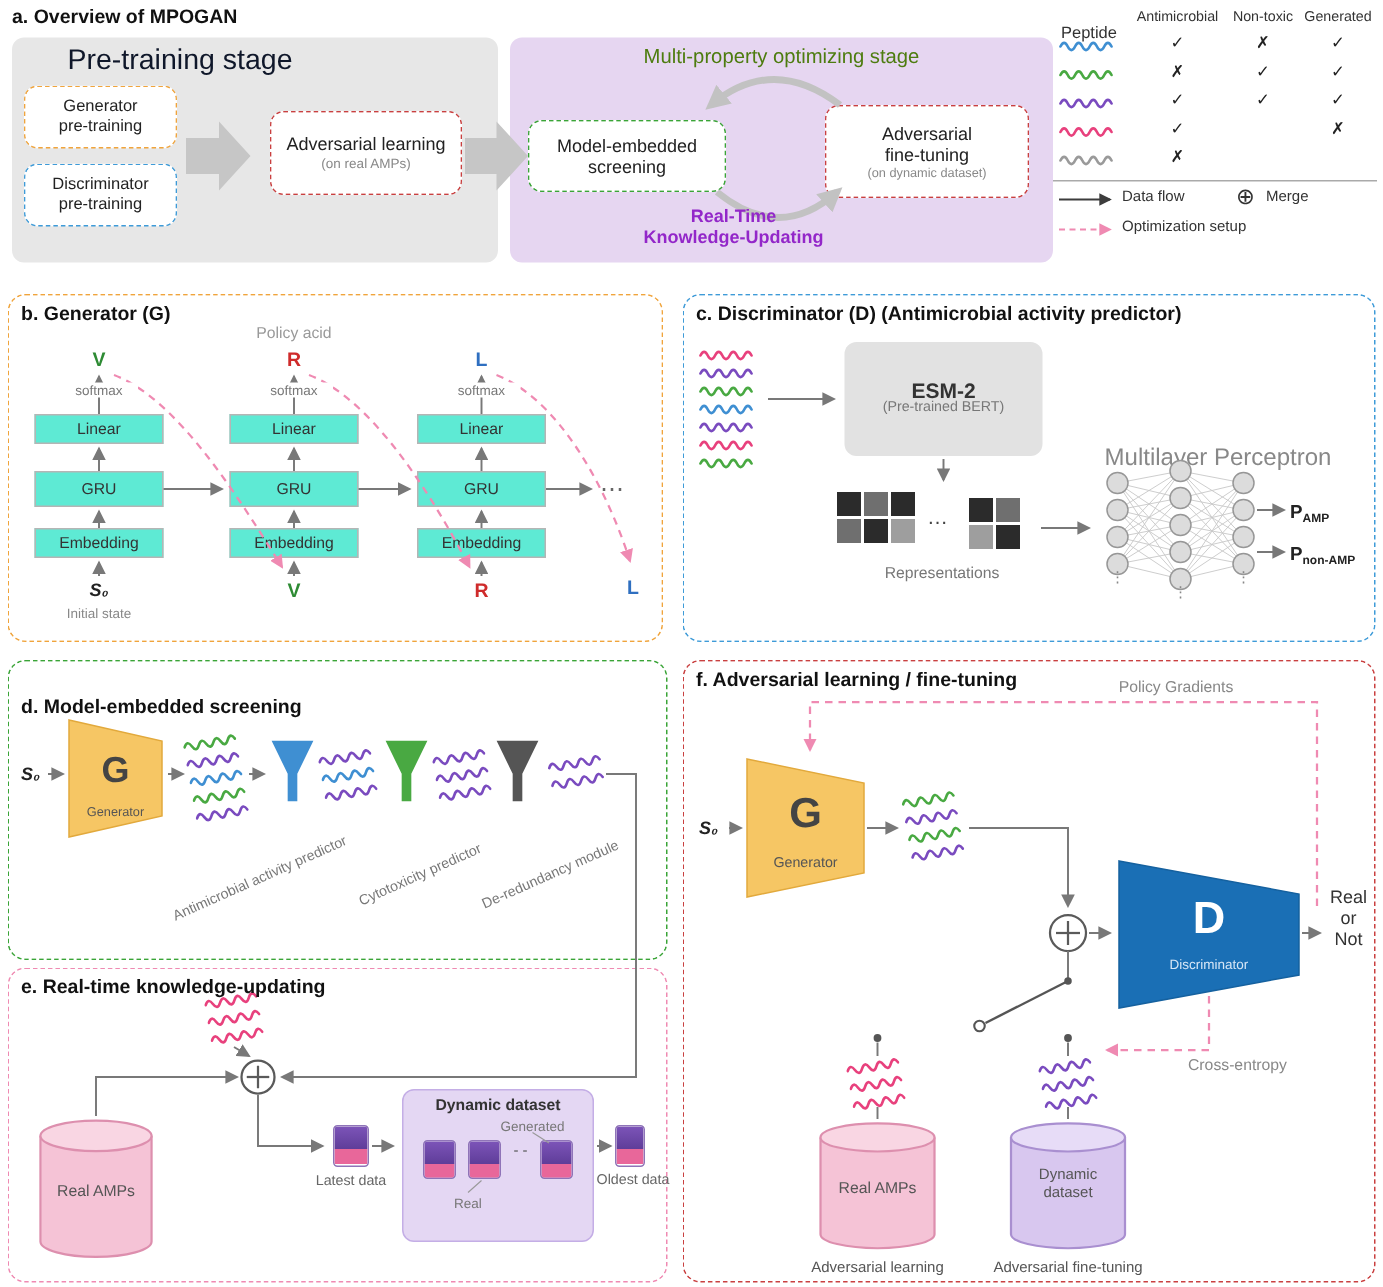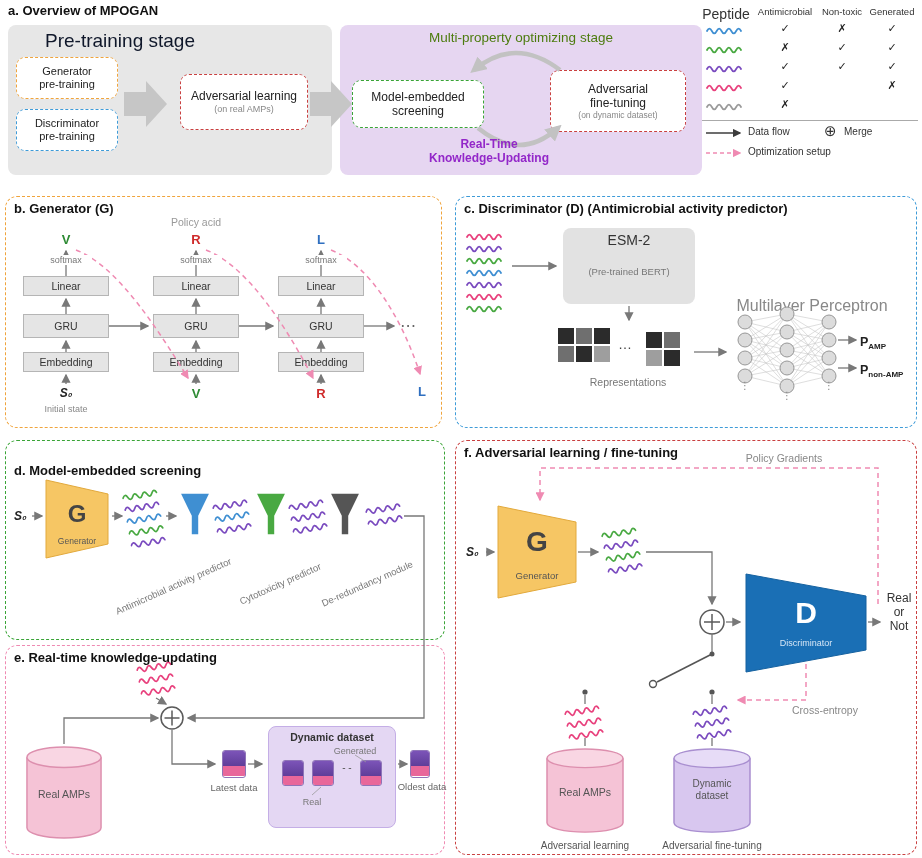--- a/index.html
+++ b/index.html
@@ -4,21 +4,21 @@
 <style>
 *{margin:0;padding:0;box-sizing:border-box}
 body{font-family:"Liberation Sans","DejaVu Sans",sans-serif;background:#fff;color:#222}
 #stage{position:relative;width:922px;height:858px;background:#fff;overflow:hidden}
 .abs{position:absolute}
 .ctr{text-align:center}
 .ml{white-space:pre-line}
 .panel{position:absolute;border:1.7px dashed;border-radius:12px;background:transparent}
 .ptitle{position:absolute;font-weight:bold;font-size:13px;color:#111;z-index:20}
 .box{position:absolute;background:#fff;border:1.6px dashed;border-radius:9px;display:flex;flex-direction:column;align-items:center;justify-content:center;text-align:center;line-height:1.2}
-.gbox{position:absolute;background:#e5e5e5;border:1px solid #b5b5b5;display:flex;align-items:center;justify-content:center;font-size:10.5px;color:#333}
+.gbox{position:absolute;background:#5eead4;border:1px solid #b5b5b5;display:flex;align-items:center;justify-content:center;font-size:10.5px;color:#333}
 .sqcol{position:absolute;display:flex;flex-direction:column;gap:2px}
 .sq{width:36px;height:10px;display:block}
 .c-blue{color:#3f8fd2}.c-green{color:#49a942}.c-purple{color:#7a4bbf}.c-pink{color:#e8417d}.c-gray{color:#9a9a9a}
 .funnel{position:absolute;width:30px;height:44px}
 .rlabel{position:absolute;font-size:9.5px;color:#777;white-space:nowrap;transform:rotate(-24deg);transform-origin:0 50%;z-index:20}
 .cyl{position:absolute}
 .twotone{position:absolute;width:22px;height:26px;border-radius:3px;overflow:hidden;border:1px solid #8f74b8;z-index:5}
 .twotone .tp{height:15px;background:linear-gradient(#7c54b8,#5f3d99)}
 .twotone .bt{height:10px;background:#e8679a}
 .lab{background:#fff;z-index:20}
@@ -55,21 +55,21 @@
 <div class="box ml" style="left:352px;top:80px;width:132px;height:48px;border-color:#3aa437;font-size:12px">Model-embedded
 screening</div>
 <div class="box" style="left:550px;top:70px;width:136px;height:62px;border-color:#c94040">
   <span class="ml" style="font-size:12px">Adversarial
 fine-tuning</span>
   <span style="font-size:8.5px;color:#888">(on dynamic dataset)</span>
 </div>
 <div class="abs ctr ml" style="left:414px;top:138px;width:150px;font-size:12px;font-weight:bold;color:#9327c9;line-height:1.15;z-index:20">Real-Time
 Knowledge-Updating</div>
 
-<div class="abs ctr" style="left:702px;top:6px;width:48px;font-size:14px;color:#333">Peptide</div>
+<div class="abs ctr" style="left:702px;top:16px;width:48px;font-size:11px;color:#333">Peptide</div>
 <div class="abs ctr" style="left:752px;top:6px;width:66px;font-size:9.5px;color:#333">Antimicrobial</div>
 <div class="abs ctr" style="left:818px;top:6px;width:48px;font-size:9.5px;color:#333">Non-toxic</div>
 <div class="abs ctr" style="left:866px;top:6px;width:52px;font-size:9.5px;color:#333">Generated</div>
 
 <div class="sqcol" style="left:706px;top:26px">
       <svg class="sq c-blue" viewBox="0 0 37 10">
         <use href="#sqw"></use>
       </svg>
     </div>
 <div class="abs ctr" style="left:752px;top:22px;width:66px;font-size:11px">✓</div>
@@ -170,21 +170,21 @@
       </svg>
       <svg class="sq c-pink" viewBox="0 0 37 10">
         <use href="#sqw"></use>
       </svg>
       <svg class="sq c-green" viewBox="0 0 37 10">
         <use href="#sqw"></use>
       </svg>
     </div>
 
 <div class="abs" style="left:563px;top:228px;width:132px;height:76px;background:#e2e2e2;border-radius:8px"></div>
-<div class="abs ctr" style="left:563px;top:232px;width:132px;font-size:14px;font-weight:400;color:#333;z-index:20">ESM-2</div>
+<div class="abs ctr" style="left:563px;top:252px;width:132px;font-size:14px;font-weight:700;color:#333;z-index:20">ESM-2</div>
 <div class="abs ctr" style="left:563px;top:266px;width:132px;font-size:9.5px;color:#777;z-index:20">(Pre-trained BERT)</div>
 
 <div class="abs" style="left:558px;top:328px;display:grid;grid-template-columns:repeat(3,16px);gap:2px">
   <div style="width:16px;height:16px;background:#2b2b2b"></div>
       <div style="width:16px;height:16px;background:#6f6f6f"></div>
       <div style="width:16px;height:16px;background:#2b2b2b"></div>
   <div style="width:16px;height:16px;background:#6f6f6f"></div>
       <div style="width:16px;height:16px;background:#2b2b2b"></div>
       <div style="width:16px;height:16px;background:#9e9e9e"></div>
 </div>

